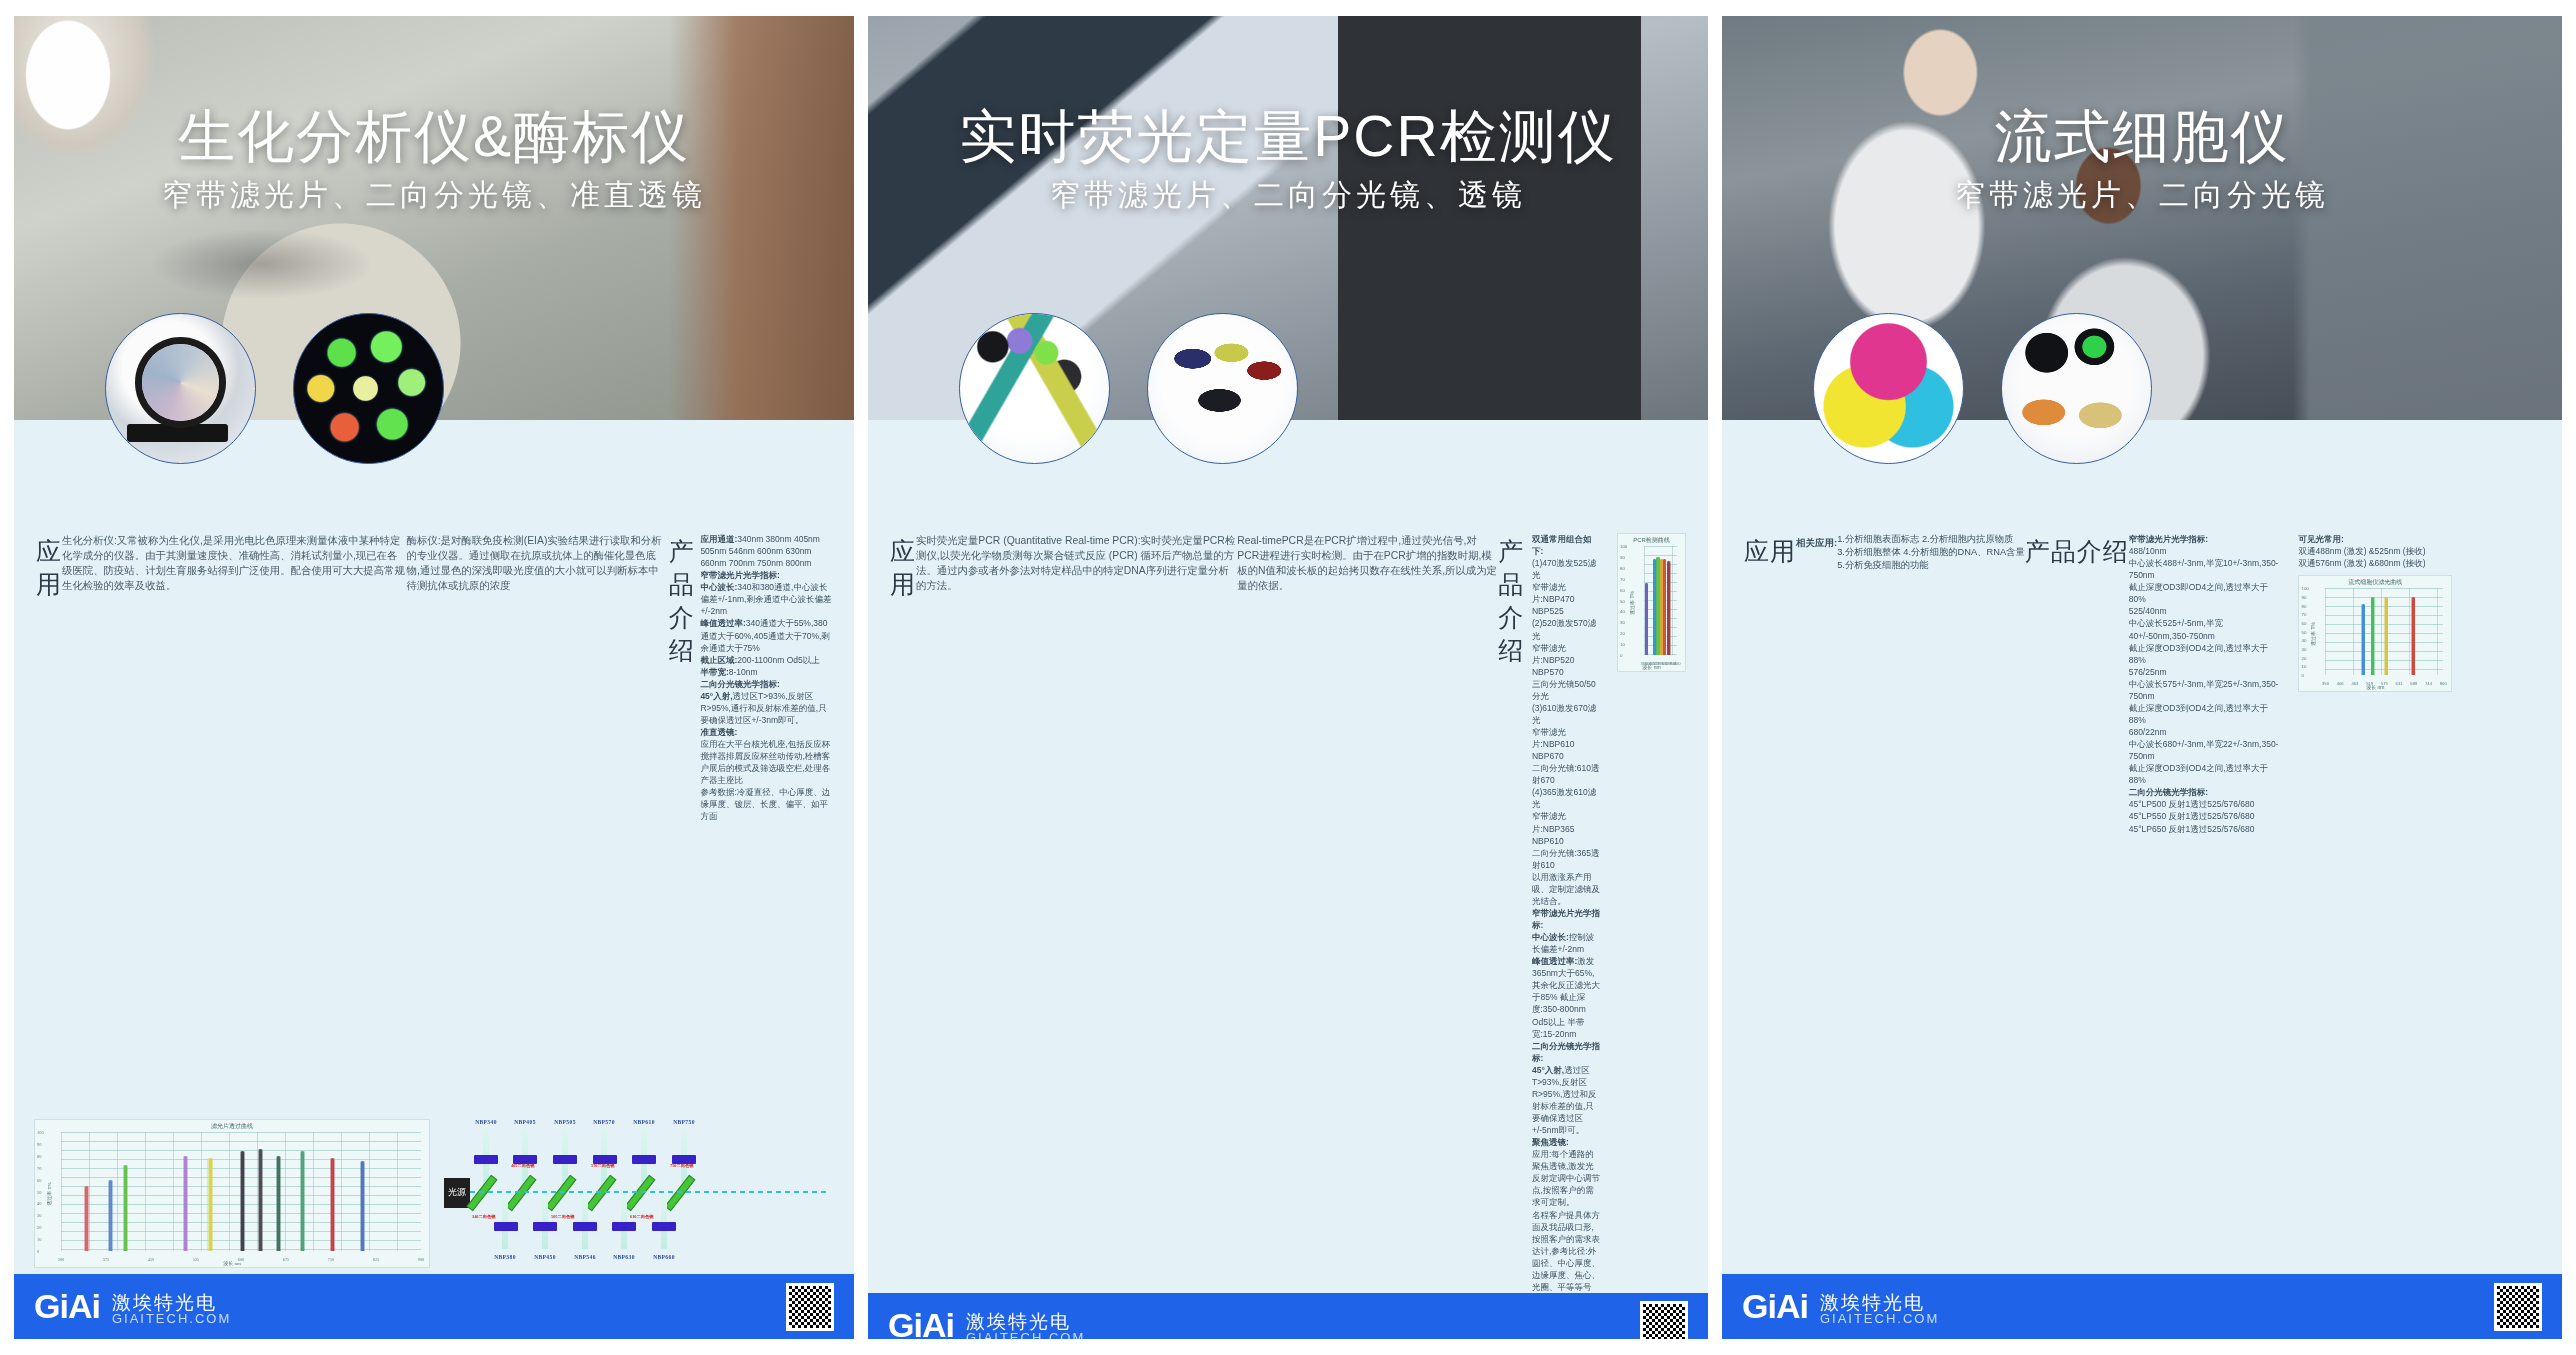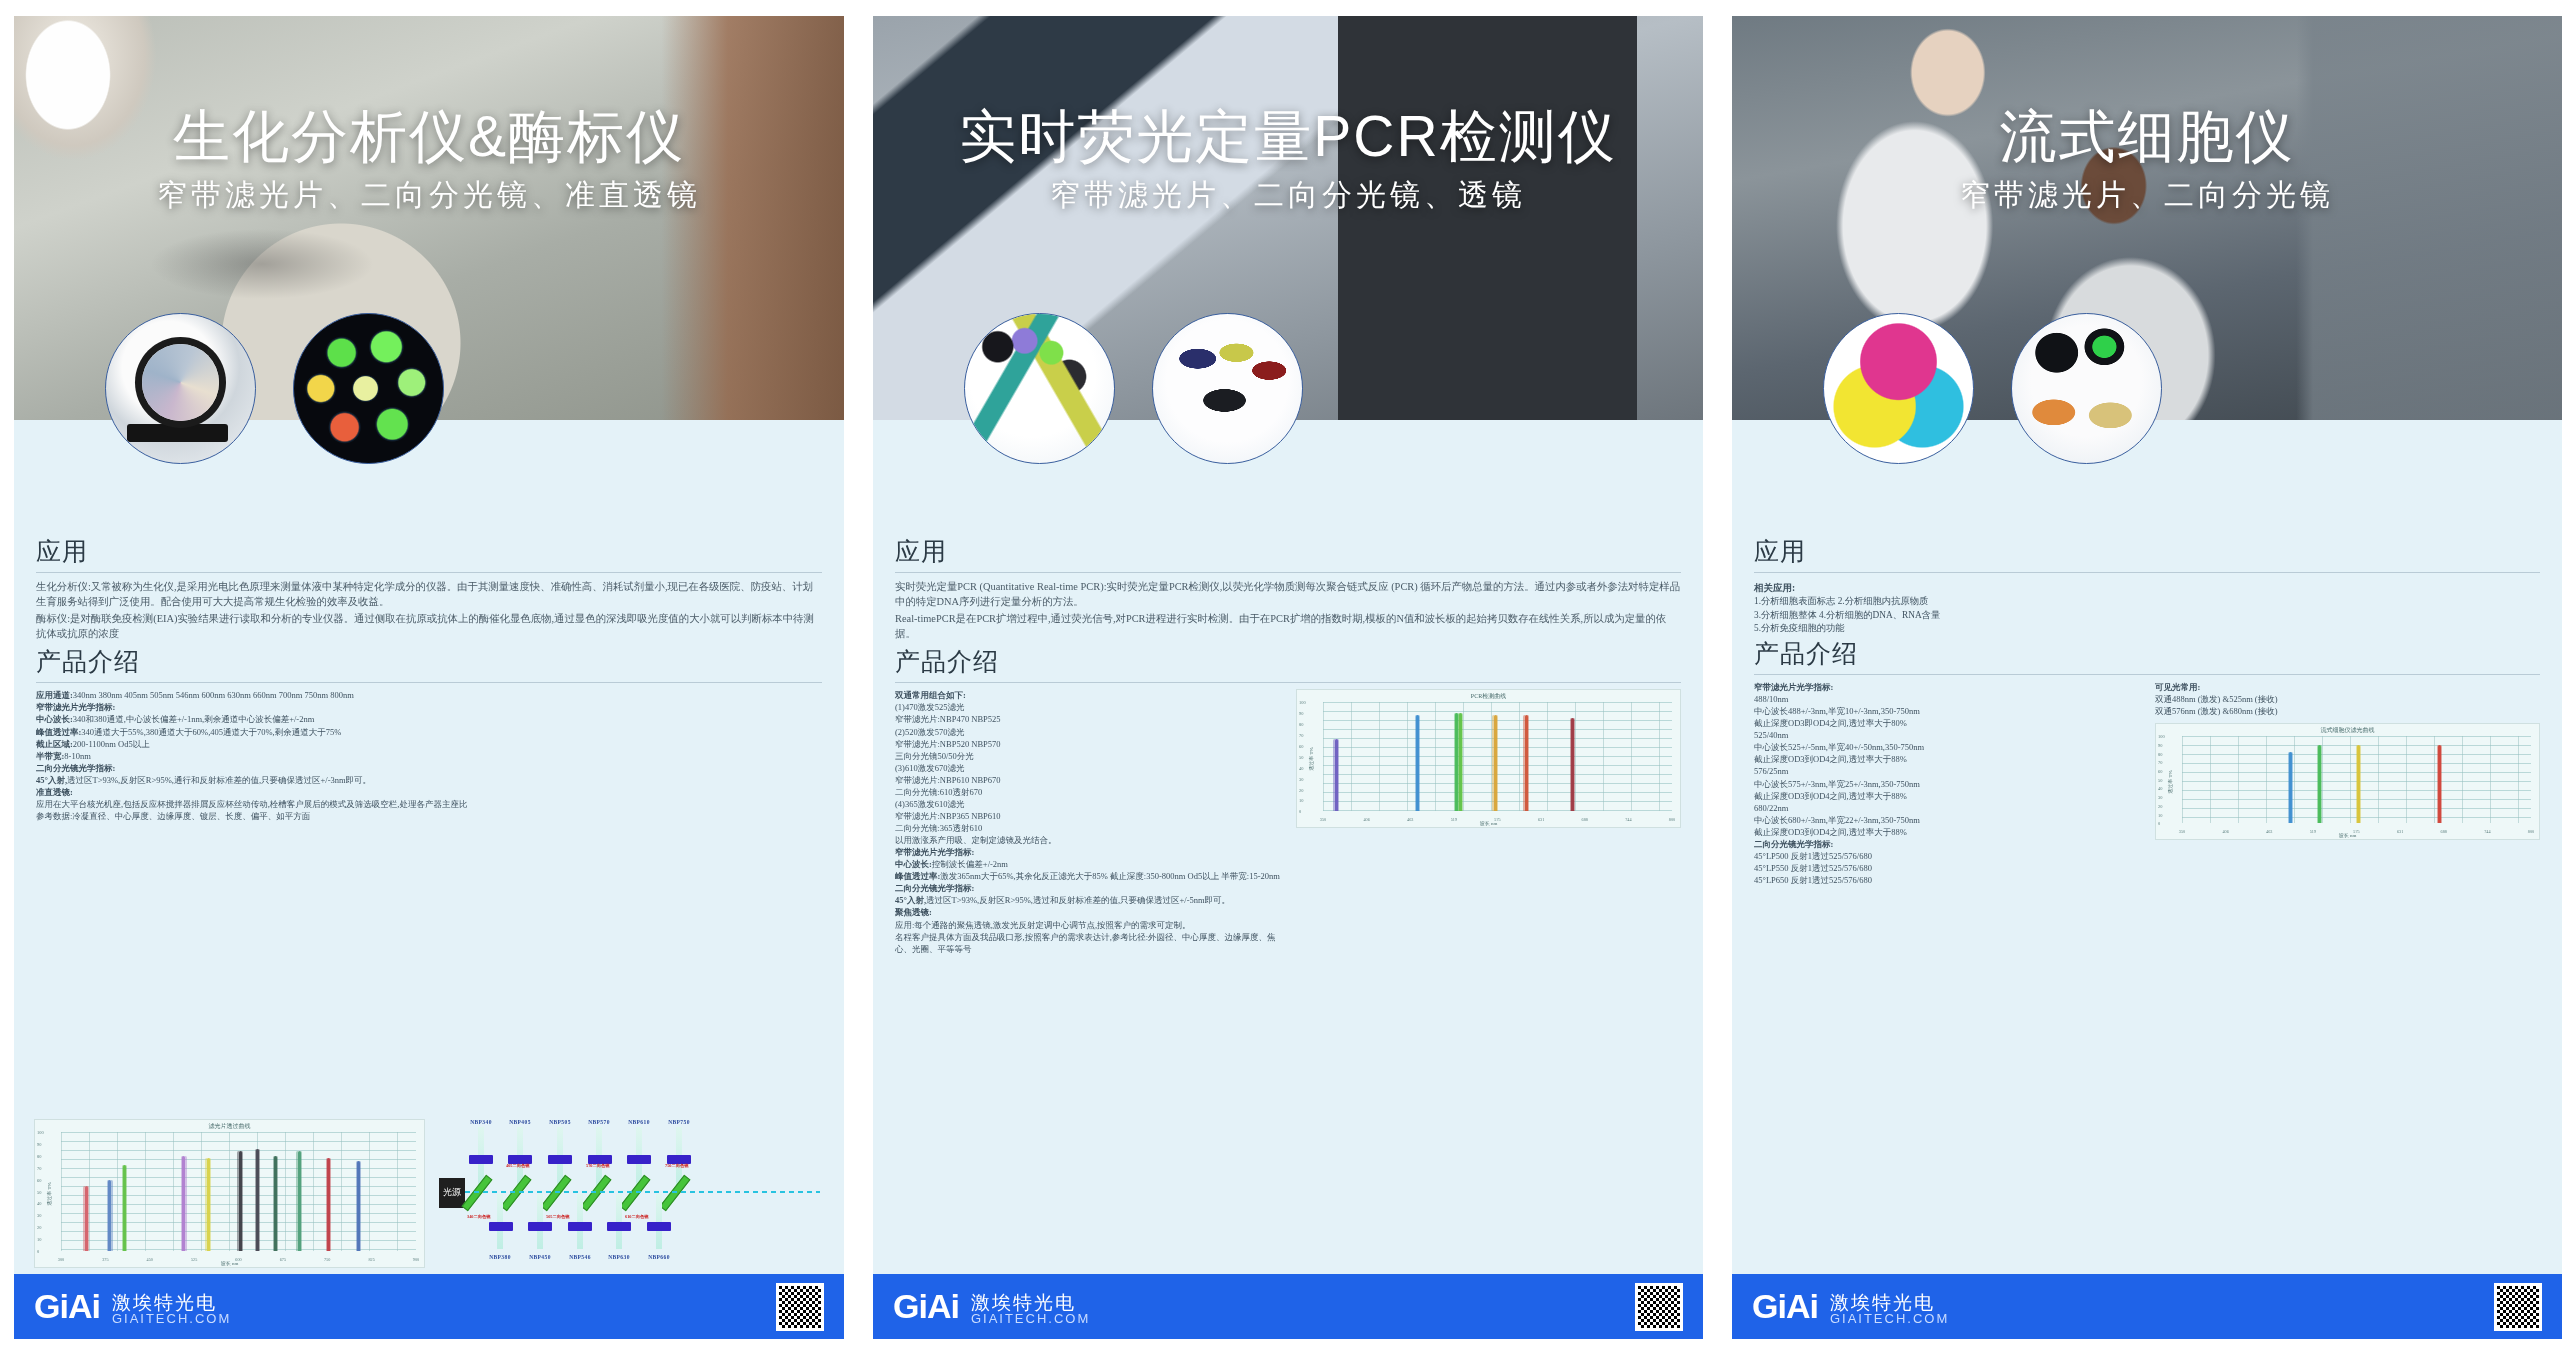--- a/index.html
+++ b/index.html
@@ -1,19 +1,19 @@
 <!DOCTYPE html>
 <html><head>
 <meta charset="utf-8">
 <style>
   * { margin:0; padding:0; box-sizing:border-box; }
   html,body { width:2576px; height:1355px; background:#fff;
     font-family:"Liberation Sans","DejaVu Sans",sans-serif; }
   .stage { position:relative; width:2576px; height:1355px; background:#fff;
-    display:flex; gap:29px; padding:16px 14px; }
+    display:flex; gap:14px; padding:16px 14px; }
 
   .panel { position:relative; flex:1 1 0; background:#e4f2f8; overflow:hidden;
     display:flex; flex-direction:column; }
 
   
   .hero { position:relative; height:404px; overflow:hidden; flex:none; }
   .hero-photo { position:absolute; inset:0; }
   .hero-title { position:absolute; left:0; right:0; top:83px; text-align:center;
     color:#fff; font-size:57px; letter-spacing:2px; font-weight:400;
     text-shadow:0 2px 10px rgba(0,0,0,.45); }
@@ -103,21 +103,21 @@
   .c-dark { background:radial-gradient(circle at 50% 45%,#fbfbfc 0 50%,#e4ebf1 100%); }
   .c-dark::after{ content:""; position:absolute; inset:0;
     background:
       radial-gradient(ellipse 28px 26px at 30% 26%,#101216 0 75%,transparent 78%),
       radial-gradient(ellipse 26px 24px at 62% 22%,#2fd04a 0 45%,#101216 48% 75%,transparent 78%),
       radial-gradient(ellipse 30px 18px at 28% 66%,#e08a3c 0 70%,transparent 73%),
       radial-gradient(ellipse 30px 18px at 66% 68%,#d8c27a 0 70%,transparent 73%);
   }
 
   
-  .body { padding:6px 22px 0 22px; flex:1 1 auto; display:flex; flex-direction:column;font-family:Liberation Serif, serif; }
+  .body { padding:6px 22px 0 22px; flex:1 1 auto; display:flex; flex-direction:row; }
   .h2 { font-size:25px; color:#2b3a45; font-weight:400; letter-spacing:1px; margin:2px 0 4px; }
   .rule { height:1px; background:#b9cbd6; margin:0 0 6px; }
   .para { font-size:10.4px; line-height:1.45; color:#4a5b67; margin-bottom:2px; }
   .spec { font-size:8.5px; line-height:1.42; color:#3f5260; }
   .spec b { font-weight:bold; }
   .two { display:flex; gap:16px; }
   .two > div { flex:1 1 0; }
 
   
   .figrow { display:flex; gap:10px; padding:4px 20px 6px; align-items:flex-end;font-family:Liberation Serif, serif; }

